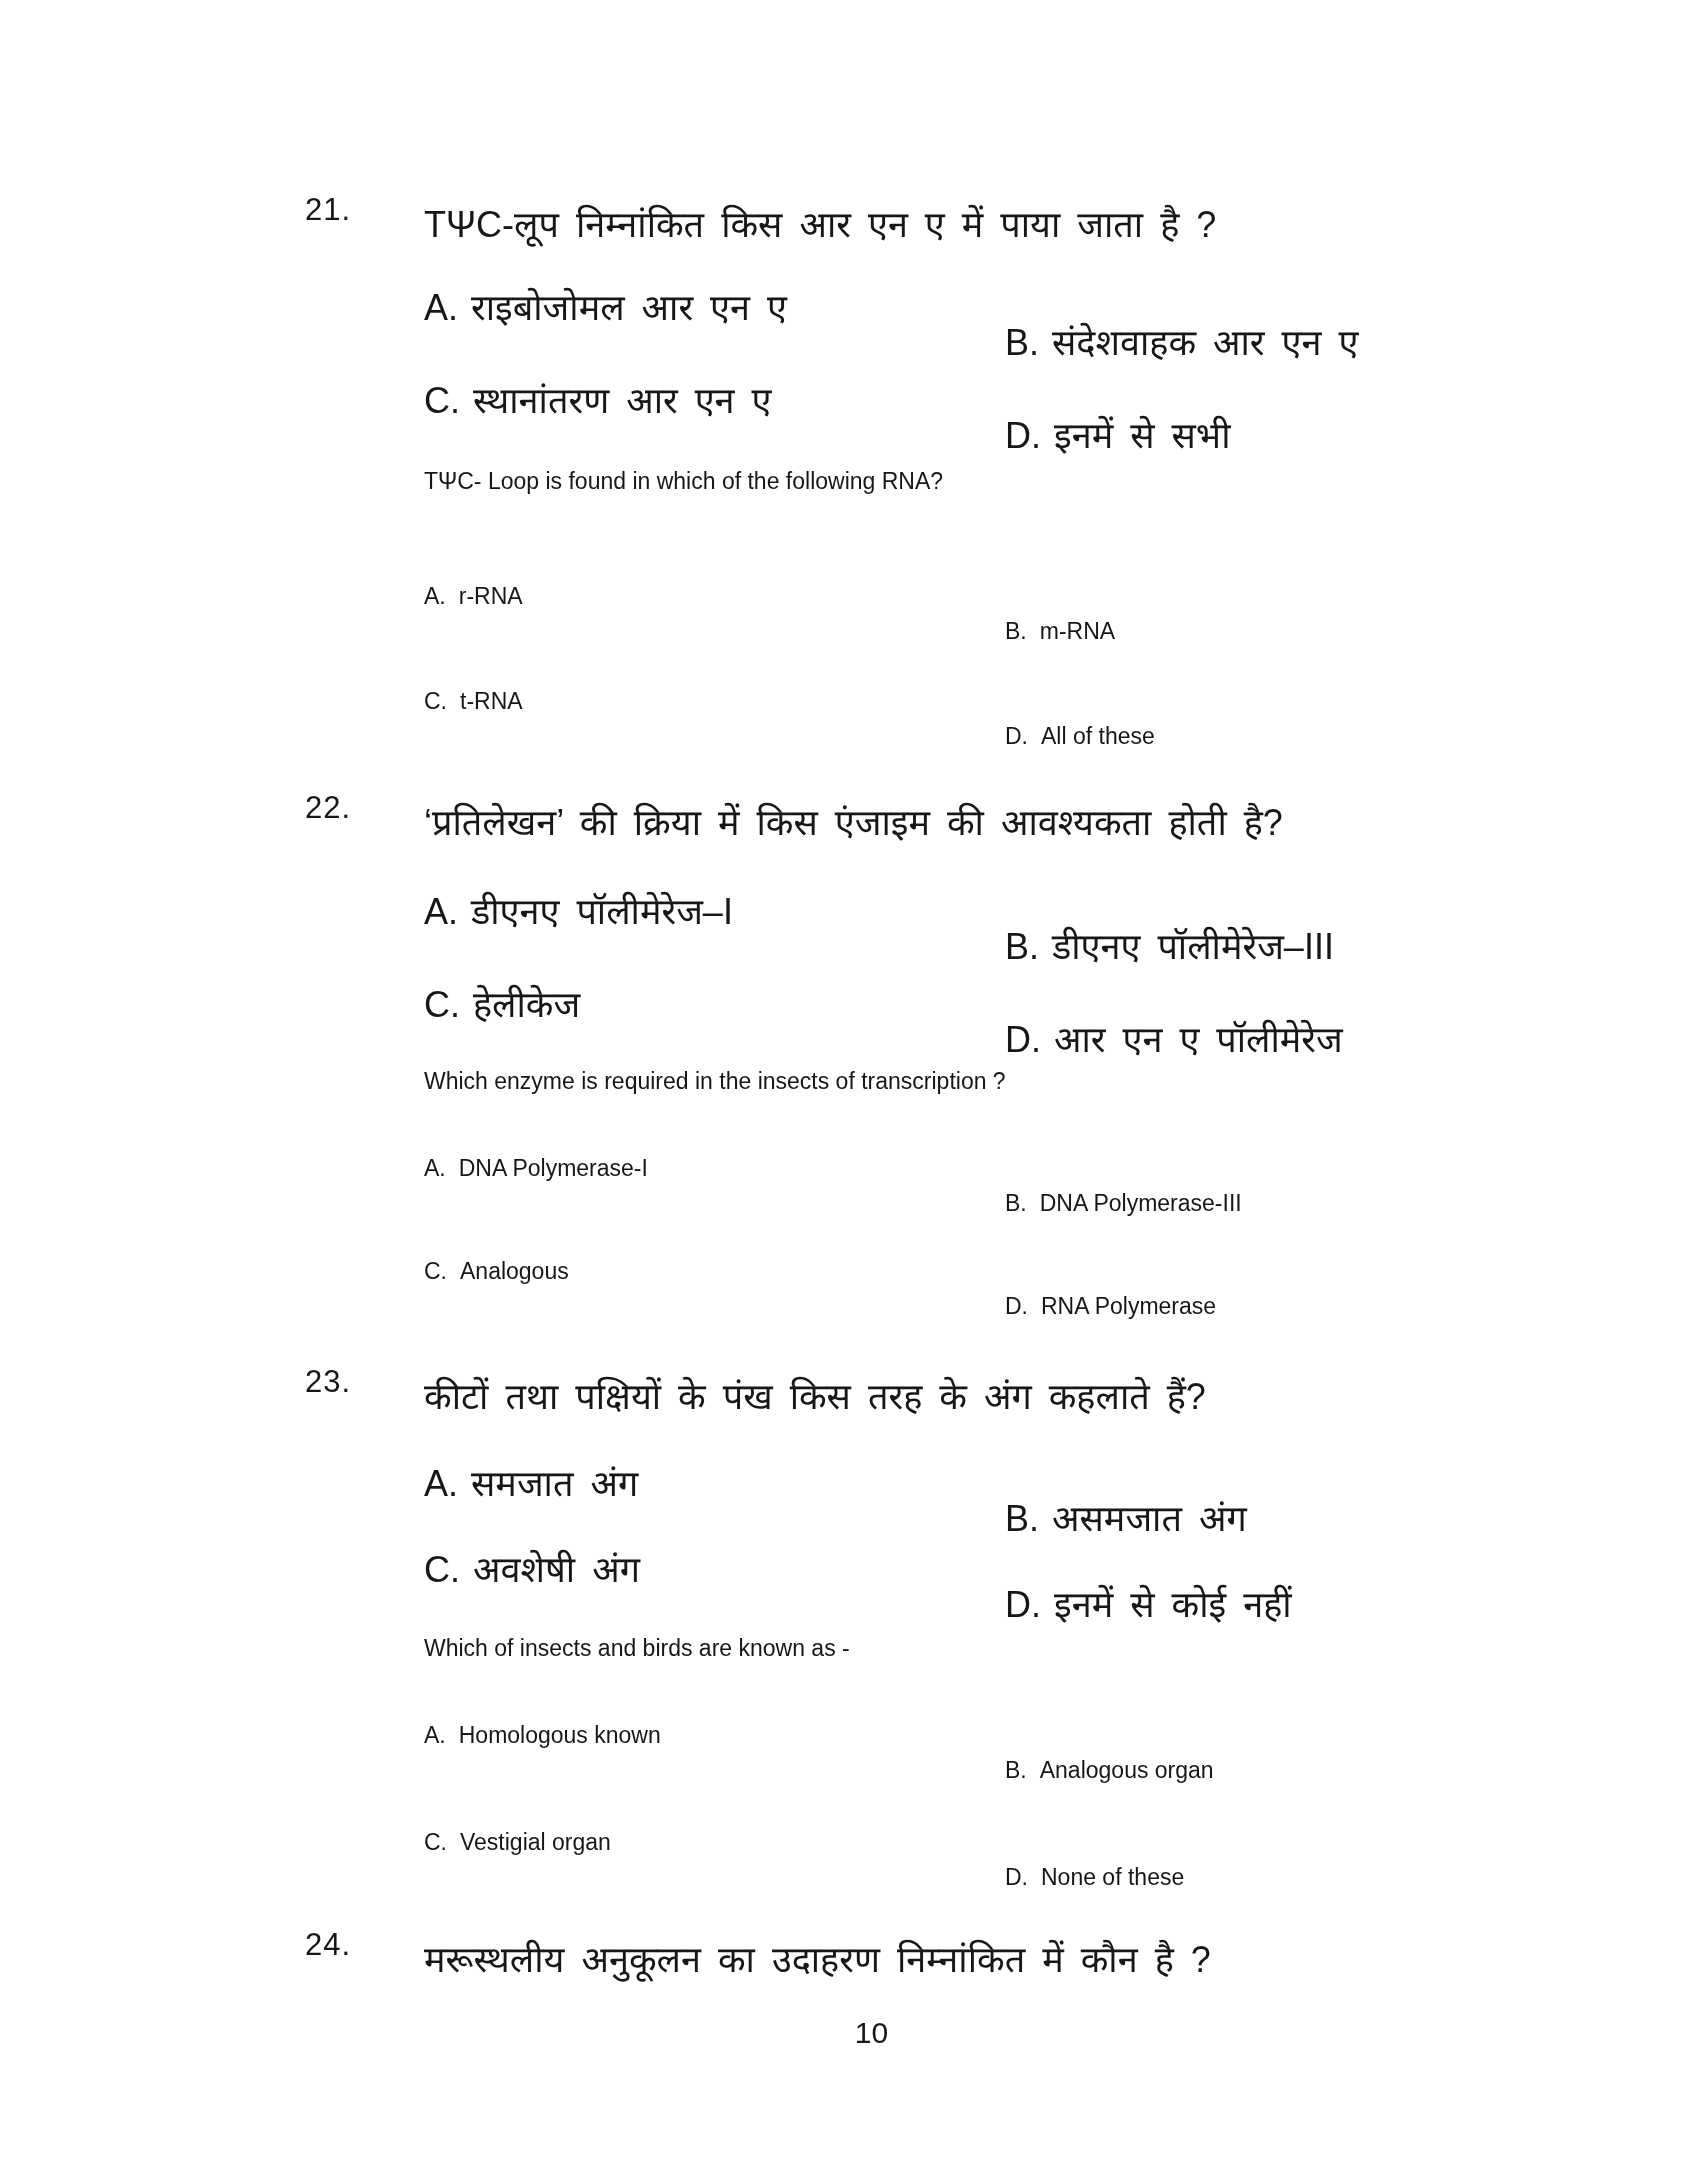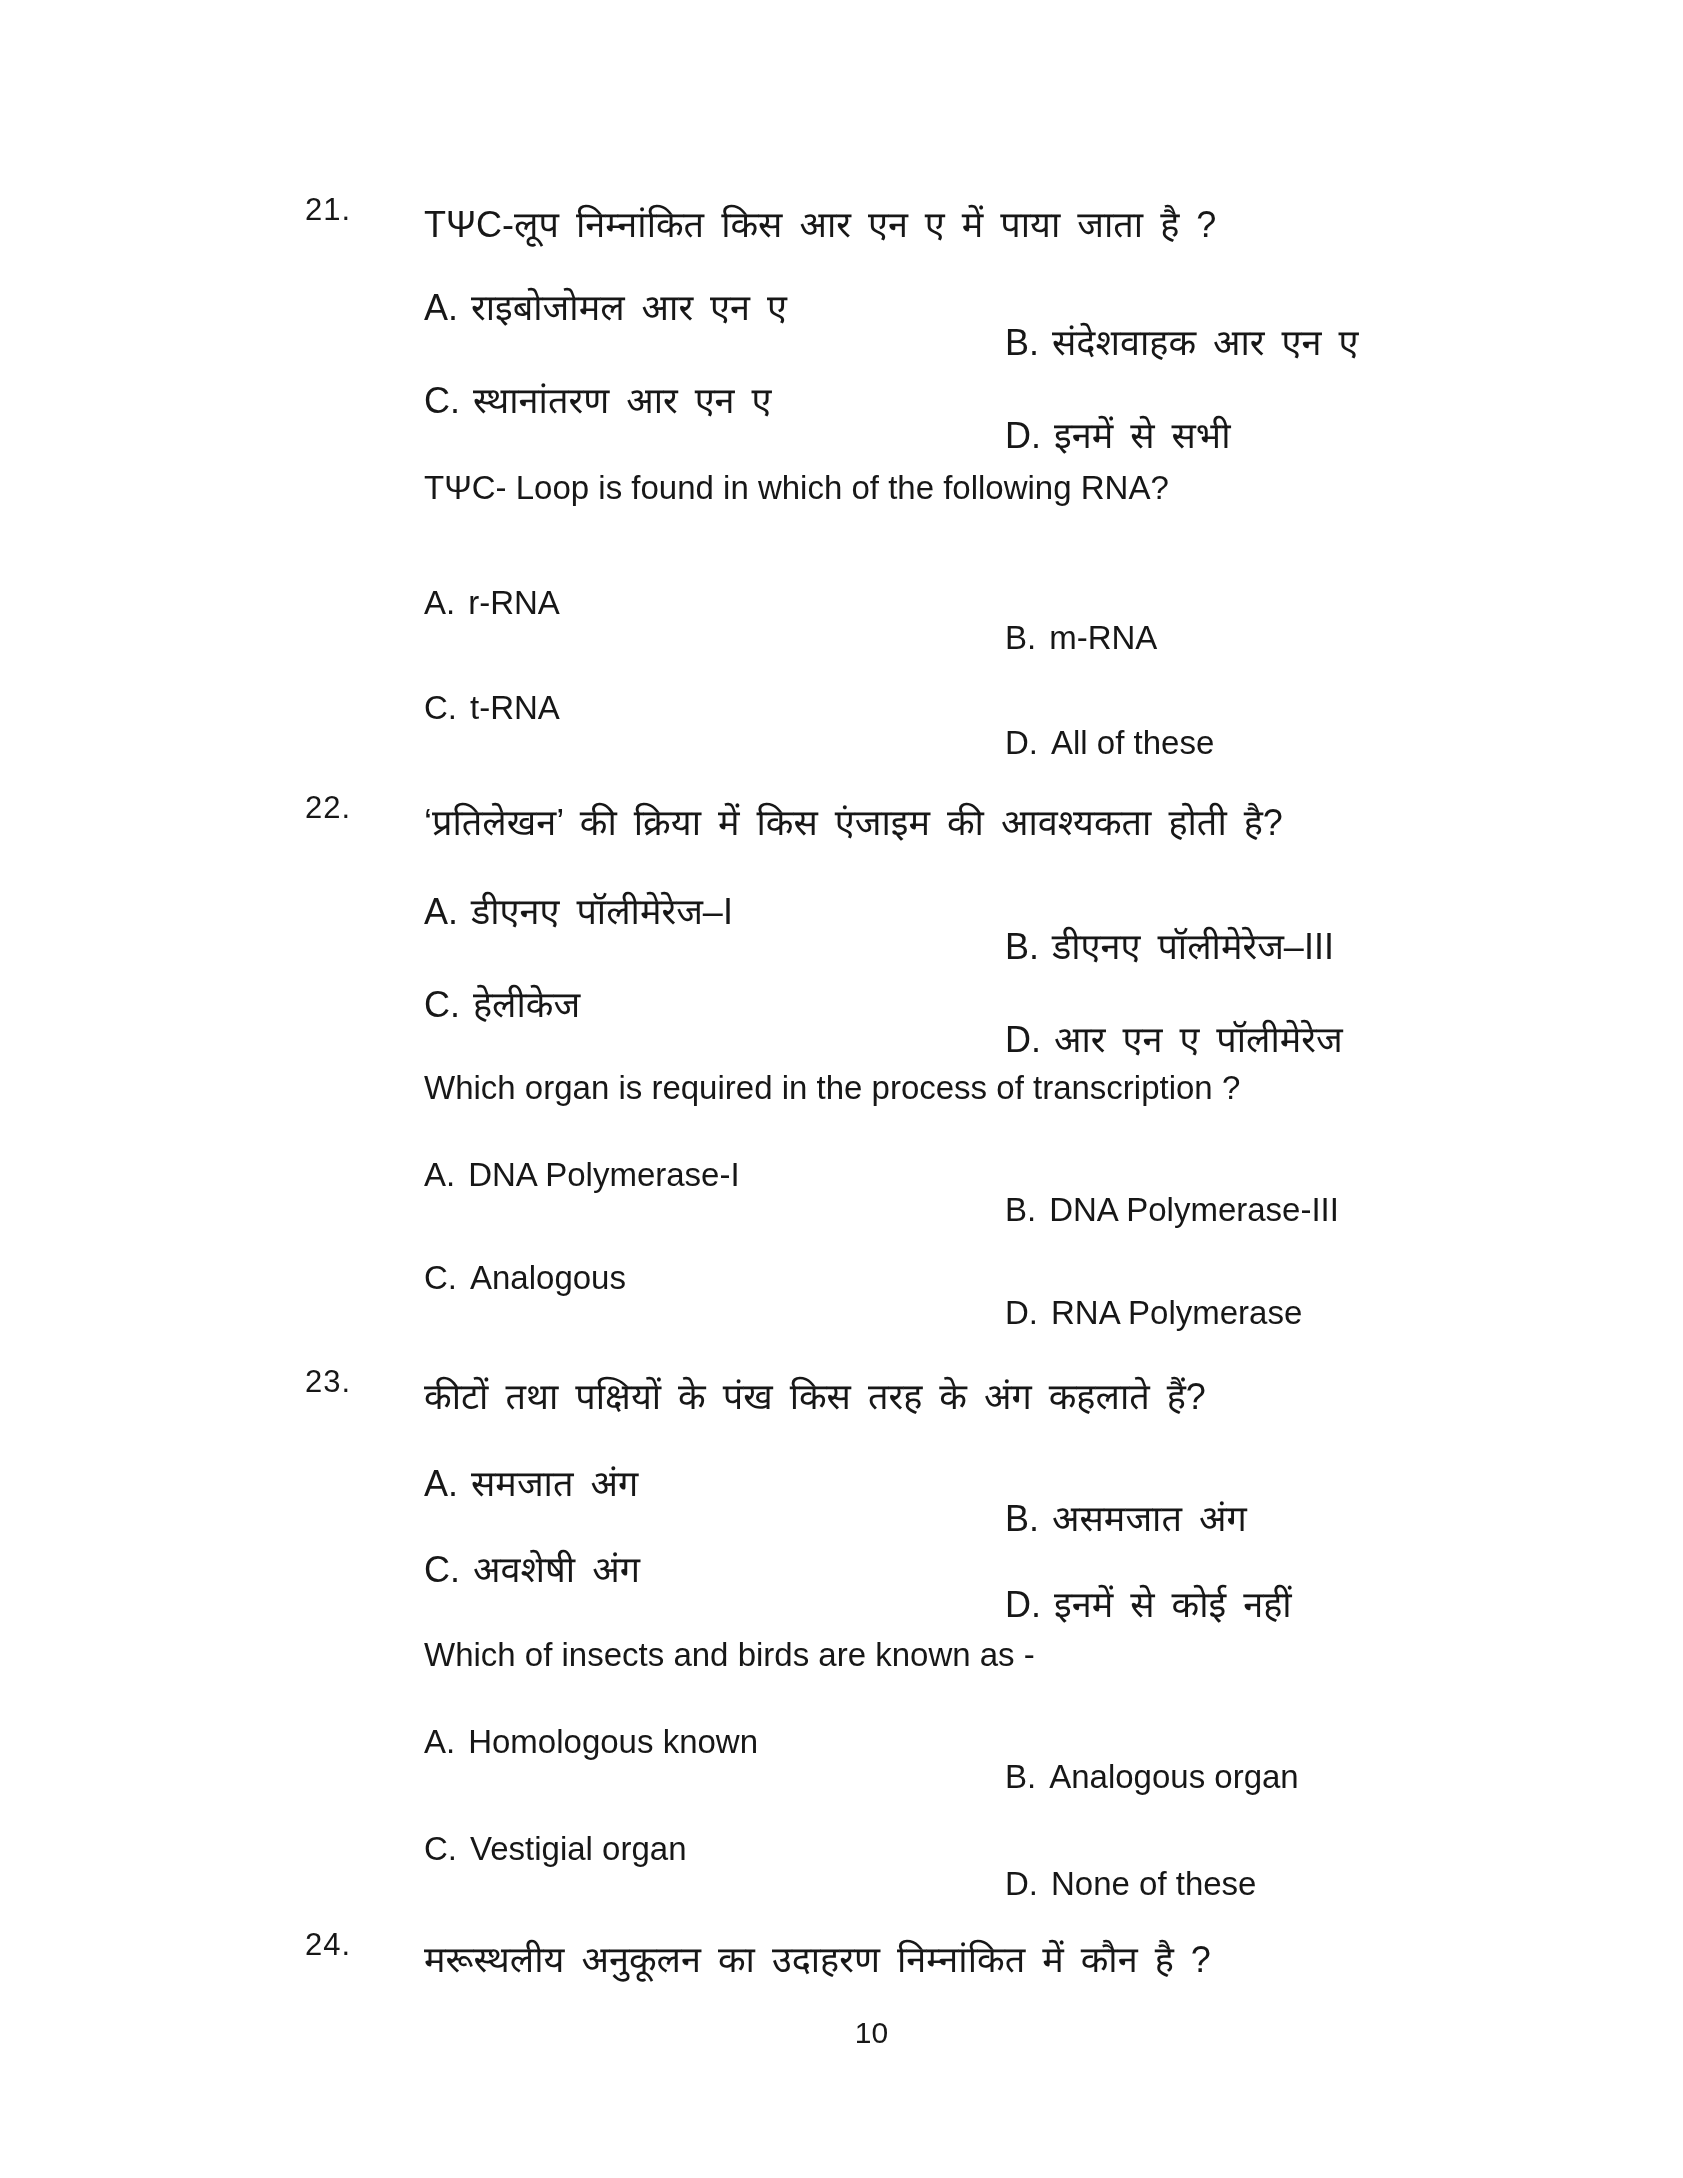--- a/index.html
+++ b/index.html
@@ -10,21 +10,21 @@
     background: #ffffff;
     color: #171717;
     font-family: "Liberation Sans", "DejaVu Sans", sans-serif;
     overflow: hidden;
   }
   .line { position: absolute; left: 0; width: 1683px; white-space: nowrap; }
   .num  { position: absolute; left: 305px; top: 2px; font-size: 31px; letter-spacing: 1px; }
   .c1   { position: absolute; left: 424px; top: 12px; }
   .c2   { position: absolute; left: 1005px; top: 0; margin-top: 47px; }
   .hindi { font-size: 36px; word-spacing: 7px; line-height: 1.25; }
-  .eng   { font-size: 33px; line-height: 1.25; }
+  .eng   { font-size: 23px; line-height: 1.25; }
   .okey  { margin-right: 13px; }
   .footer {
     position: absolute;
     top: 2016px; left: 0; width: 1683px;
     text-align: center;
     font-size: 30px;
     transform: translateX(30px);
   }
 </style>
 </head>
@@ -62,21 +62,21 @@
   </div>
   <div class="line" style="top:877px">
     <span class="c1 hindi"><span class="okey">A.</span><span>डीएनए पॉलीमेरेज–I</span></span>
     <span class="c2 hindi"><span class="okey">B.</span><span>डीएनए पॉलीमेरेज–III</span></span>
   </div>
   <div class="line" style="top:970px">
     <span class="c1 hindi"><span class="okey">C.</span><span>हेलीकेज</span></span>
     <span class="c2 hindi"><span class="okey">D.</span><span>आर एन ए पॉलीमेरेज</span></span>
   </div>
   <div class="line" style="top:1055px">
-    <span class="c1 eng">Which organ is required in the process of transcription ?</span>
+    <span class="c1 eng">Which enzyme is required in the insects of transcription ?</span>
   </div>
   <div class="line" style="top:1142px">
     <span class="c1 eng"><span class="okey">A.</span><span>DNA Polymerase-I</span></span>
     <span class="c2 eng"><span class="okey">B.</span><span>DNA Polymerase-III</span></span>
   </div>
   <div class="line" style="top:1245px">
     <span class="c1 eng"><span class="okey">C.</span><span>Analogous</span></span>
     <span class="c2 eng"><span class="okey">D.</span><span>RNA Polymerase</span></span>
   </div>
 

